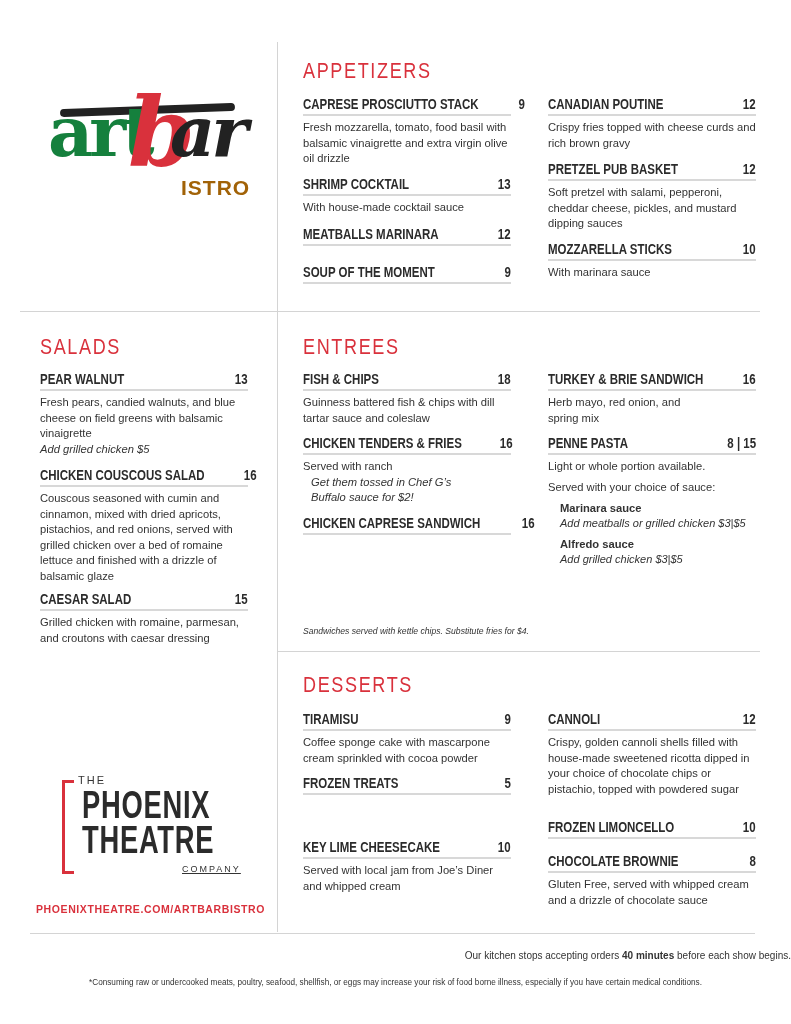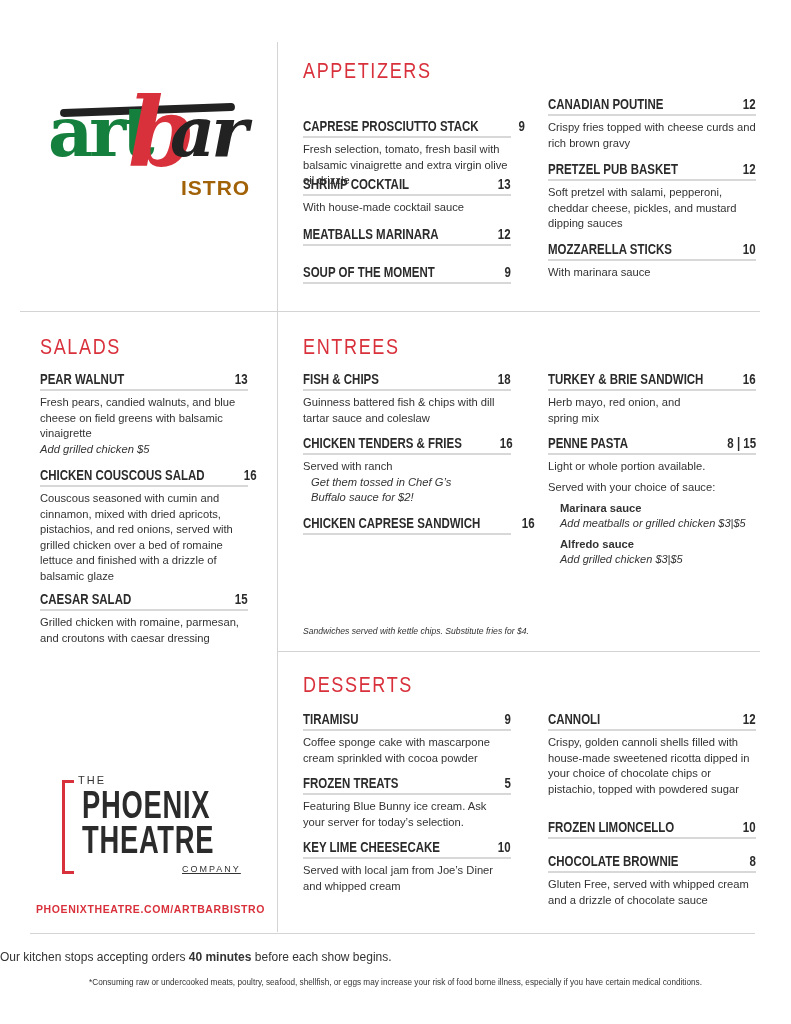--- a/index.html
+++ b/index.html
@@ -101,21 +101,21 @@
     transform: scaleX(0.72); transform-origin: left top; white-space: nowrap; letter-spacing: 1px;
   }
   .phx-phoenix { top: 12px; }
   .phx-theatre { top: 47px; }
   .phx-company { position: absolute; left: 120px; top: 90px; font-size: 9px; letter-spacing: 2px; color: #333; text-decoration: underline; }
   .phx-url {
     position: absolute; left: 36px; top: 903px; font-weight: 700; font-size: 10.5px;
     color: #d9313c; letter-spacing: 0.6px; white-space: nowrap;
   }
 
-  .kitchen { position: absolute; left: 0; width: 791px; top: 950px; text-align: left; font-size: 12px; color: #333; }
+  .kitchen { position: absolute; left: 0; width: 791px; top: 950px; text-align: right; font-size: 10px; color: #333; }
   .kitchen b { font-weight: 700; }
   .disclaimer { position: absolute; left: 0; width: 791px; top: 978px; text-align: center; font-size: 8.2px; color: #333; }
 </style>
 </head>
 <body>
 
 <div class="vline" style="left:277px; top:42px; height:890px;"></div>
 <div class="hline" style="left:20px; top:311px; width:740px;"></div>
 <div class="hline" style="left:277px; top:651px; width:483px;"></div>
 <div class="hline" style="left:30px; top:933px; width:725px;"></div>
@@ -123,26 +123,26 @@
 <div class="logo">
   <div class="logo-stroke"></div>
   <span class="logo-art">art</span>
   <span class="logo-b">b</span>
   <span class="logo-bar">ar</span>
   <span class="logo-istro">ISTRO</span>
 </div>
 
 <div class="section-title" style="left:303px; top:58px;">APPETIZERS</div>
 
-<div class="item" style="left:303px; top:96px;margin-top:22px;">
+<div class="item" style="left:303px; top:96px;">
   <div class="item-head">
       <span class="item-name">CAPRESE PROSCIUTTO STACK</span>
       <span class="item-price">9</span>
     </div>
-  <div class="item-desc">Fresh selection, tomato, fresh basil with balsamic vinaigrette and extra virgin olive oil drizzle</div>
+  <div class="item-desc">Fresh mozzarella, tomato, food basil with balsamic vinaigrette and extra virgin olive oil drizzle</div>
 </div>
 <div class="item" style="left:303px; top:176px;">
   <div class="item-head">
       <span class="item-name">SHRIMP COCKTAIL</span>
       <span class="item-price">13</span>
     </div>
   <div class="item-desc">With house-made cocktail sauce</div>
 </div>
 <div class="item" style="left:303px; top:226px;">
   <div class="item-head">
@@ -257,21 +257,20 @@
       <span class="item-name">TIRAMISU</span>
       <span class="item-price">9</span>
     </div>
   <div class="item-desc">Coffee sponge cake with mascarpone cream sprinkled with cocoa powder</div>
 </div>
 <div class="item" style="left:303px; top:775px;">
   <div class="item-head">
       <span class="item-name">FROZEN TREATS</span>
       <span class="item-price">5</span>
     </div>
-  <div class="item-desc">Featuring Blue Bunny ice cream. Ask your server for today’s selection.</div>
 </div>
 <div class="item" style="left:303px; top:839px;">
   <div class="item-head">
       <span class="item-name">KEY LIME CHEESECAKE</span>
       <span class="item-price">10</span>
     </div>
   <div class="item-desc">Served with local jam from Joe’s Diner and whipped cream</div>
 </div>
 
 <div class="item" style="left:548px; top:711px;">

